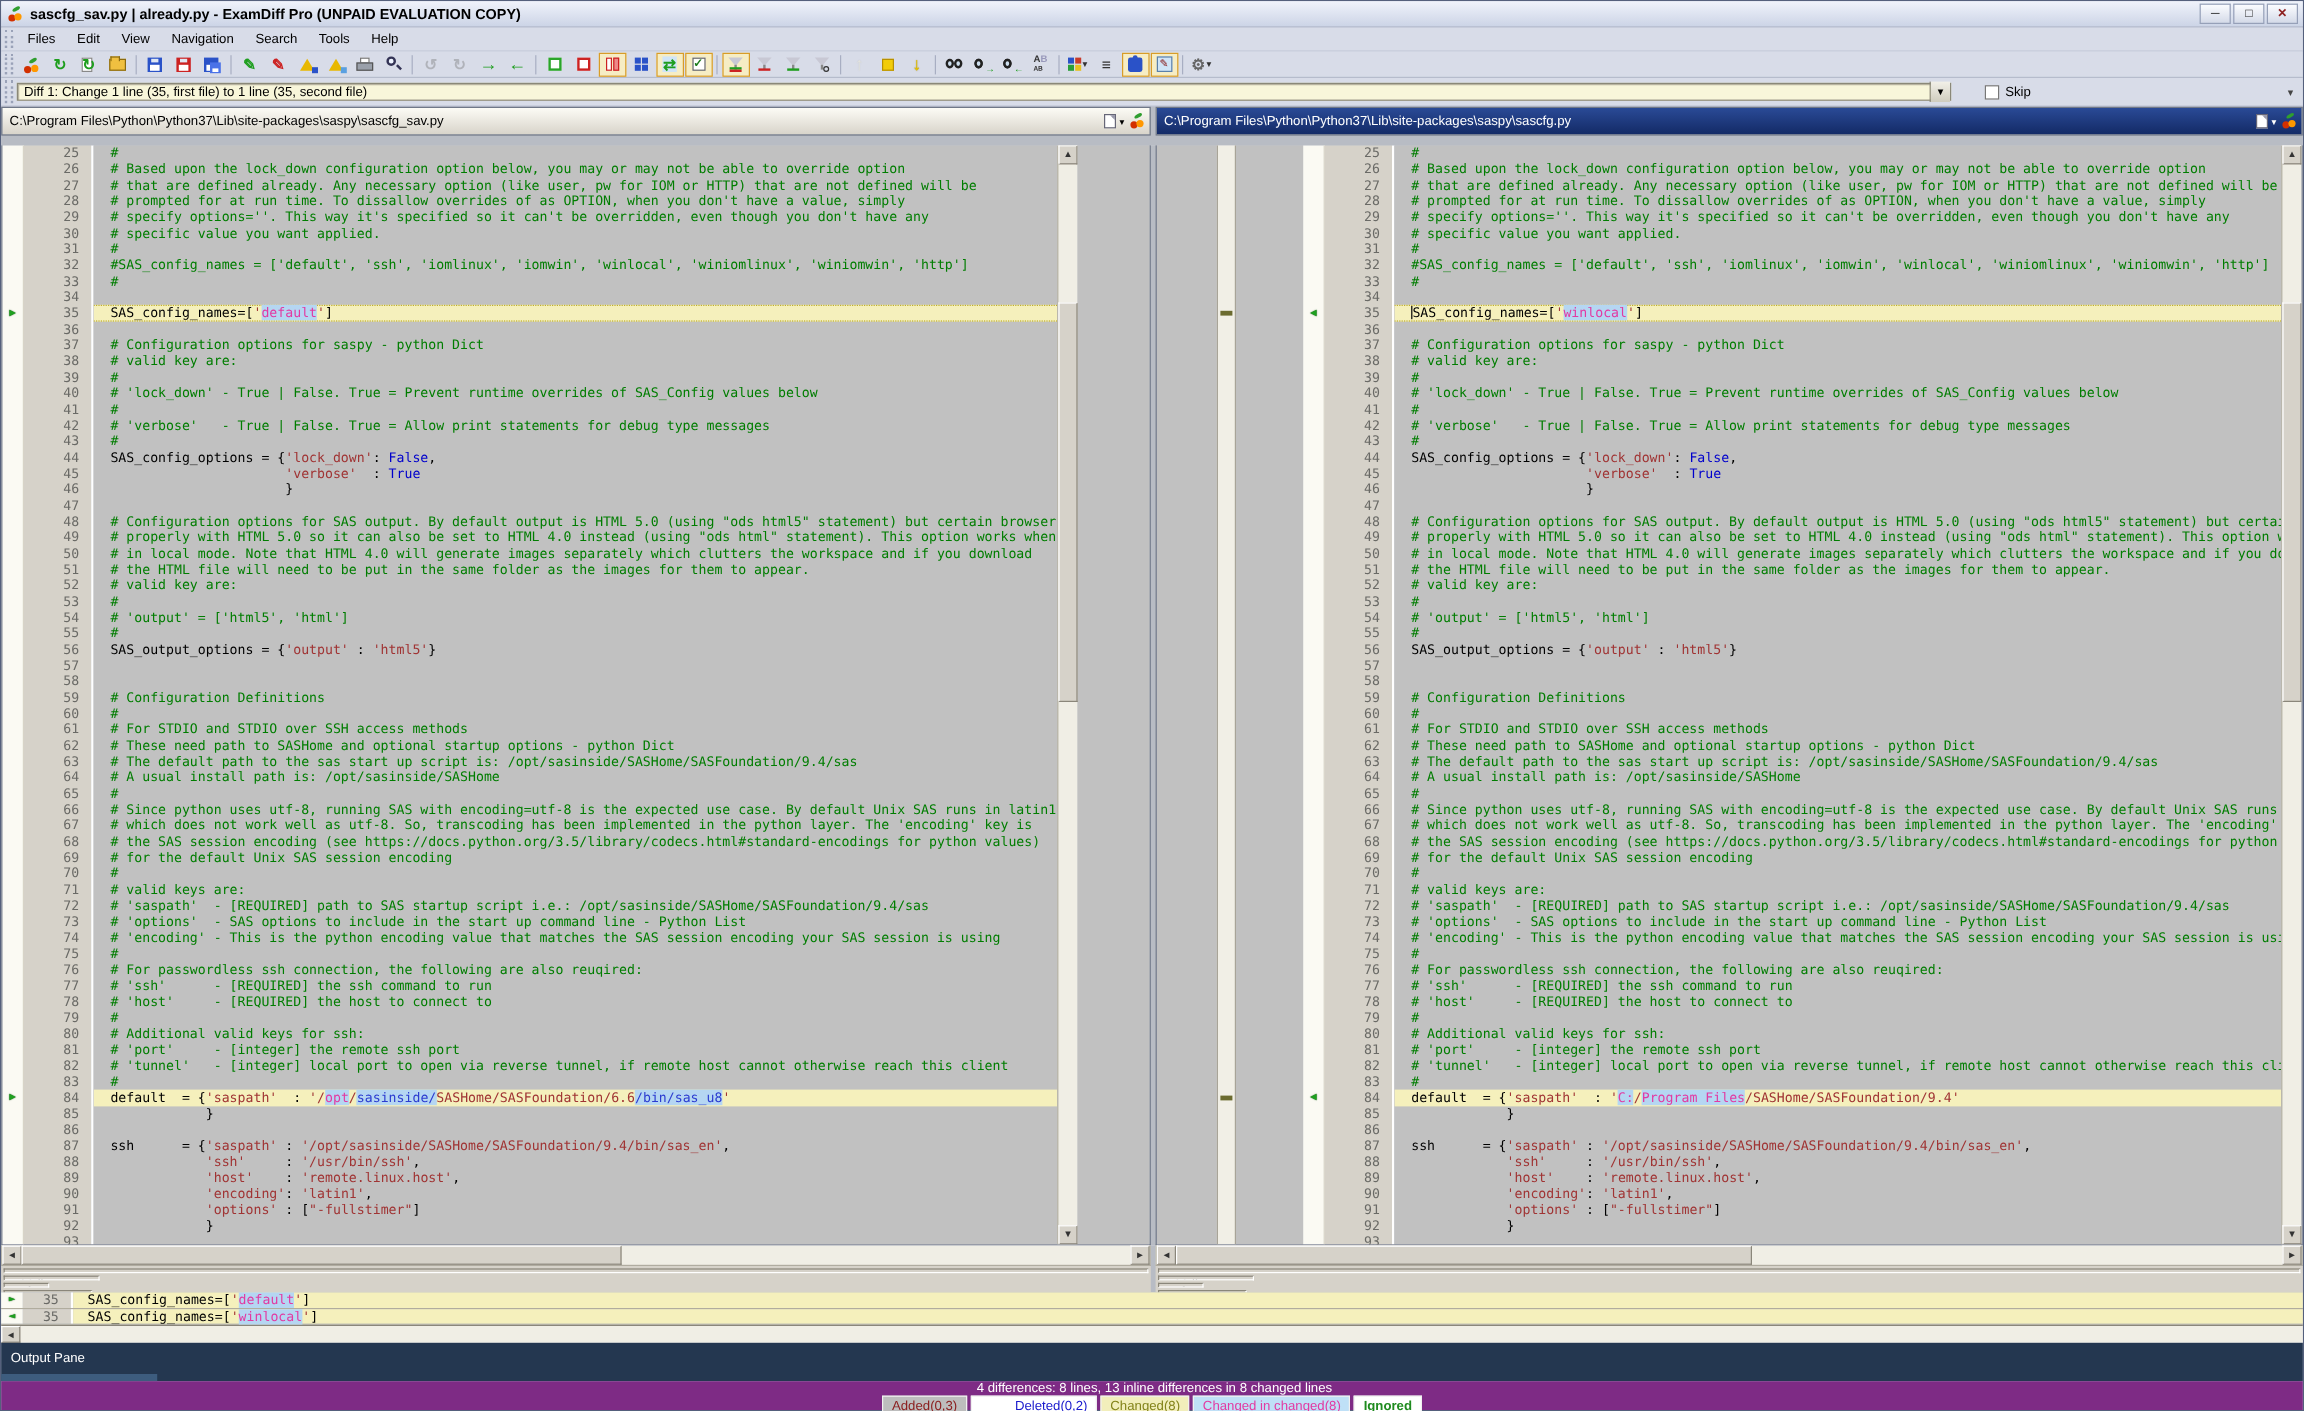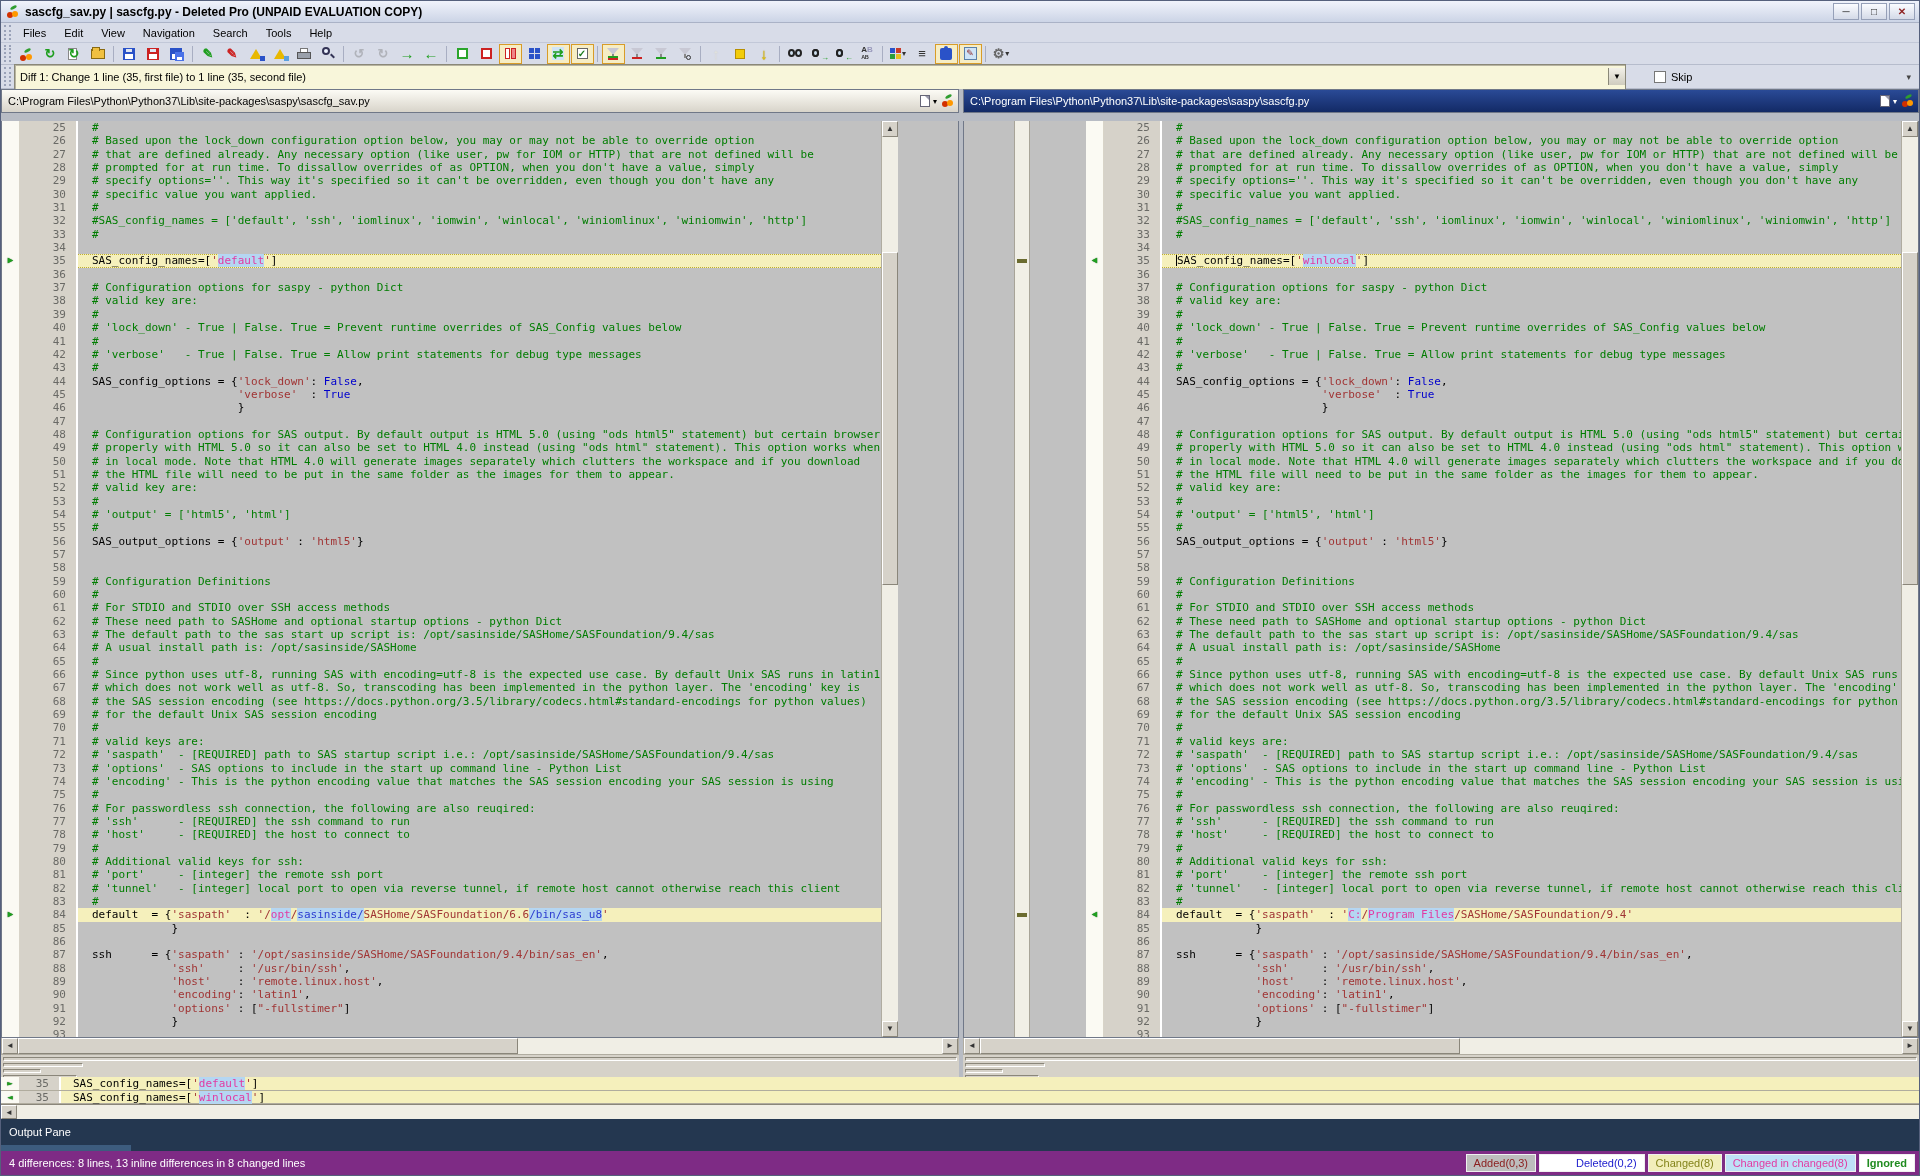--- a/index.html
+++ b/index.html
@@ -62,21 +62,21 @@
   .ic-printer .pp { position:absolute; top:0; left:3px; width:8px; height:5px; background:#fff; border:1px solid #777; }
   .ic-mag { position:relative; width:13px; height:13px; }
   .ic-mag .ring { position:absolute; top:0; left:0; width:8px; height:8px; border:2px solid #335; border-radius:50%; background:#eef4ff; }
   .ic-mag .tail { position:absolute; left:8px; top:8px; width:5px; height:2px; background:#335; transform:rotate(45deg); }
   .ic-tri { width:0; height:0; border-left:6px solid transparent; border-right:6px solid transparent; position:relative; }
   .ic-page { position:relative; width:10px; height:12px; background:#fff; border:1px solid #667; }
   .ic-page::before { content:""; position:absolute; right:0; top:0; border:2px solid #99a; border-left-color:transparent; border-bottom-color:transparent; }
 
   
   .diffbar { height:24px; display:flex; align-items:center; background:#d8dce8; border-bottom:1px solid #b6bccc; padding-right:8px; }
-  .diffcombo { flex:1; max-width:1612px; height:26px; display:flex; background:#f8f6da; border:1px solid #8a8878; box-shadow:inset 1px 1px 0 #b8b4a0; align-items:center; }
+  .diffcombo { flex:1; max-width:1612px; height:15px; display:flex; background:#f8f6da; border:1px solid #8a8878; box-shadow:inset 1px 1px 0 #b8b4a0; align-items:center; }
   .diffcombo .txt { flex:1; padding:0 5px; white-space:nowrap; overflow:hidden; }
   .combo-dd { width:17px; height:17px; background:linear-gradient(#f2f0e8,#cfccbe); border-left:1px solid #8a8878; font-size:8px; text-align:center; line-height:17px; }
   .skipwrap { display:flex; align-items:center; margin-left:28px; gap:5px; }
   .cb { width:12px; height:12px; background:#fff; border:1px solid #777; }
   .chev { margin-left:auto; font-size:9px; color:#444; }
 
   
   .headers { height:32px; display:flex; gap:4px; background:#b8bcc4; }
   .phead { height:24px; display:flex; align-items:center; border:1px solid #707888; padding:0 4px; }
   .phead.left { width:958px; background:linear-gradient(#fcfbf5,#d8d4ca); color:#000; }
@@ -144,37 +144,37 @@
   .dnum { width:40px; background:#d6d2c9; color:#6a6a66; text-align:right; padding-right:10px; }
   .dsep { width:2px; background:#fff; }
   .dcode { flex:1; background:#f5f0bc; padding-left:12px; white-space:pre; }
   .dscroll { height:15px; background:#f0eee5; border-top:1px solid #8a867a; display:flex; }
   .dscroll .hbtn { width:16px; height:14px; }
 
   
   .outputbar { height:26px; background:#243750; color:#fff; display:flex; align-items:center; padding-left:8px; }
   .outputtab { height:6px; background:#243750; }
   .outputtab i { display:block; width:130px; height:6px; background:#3d5c7e; }
-  .bottombar { height:24px; background:#7e2b85; color:#fff; display:flex; align-items:center; padding:0 4px; }
+  .bottombar { height:24px; background:#7e2b85; color:#fff; display:flex; align-items:center; padding:0 4px;flex-direction:column; }
   .summary { flex:1; padding-left:4px; }
   .badges { display:flex; gap:3px; }
   .badge { padding:2px 7px; border:1px solid #f0f0f0; white-space:nowrap; }
 </style>
 </head>
 <body>
 
 <div id="app">
 
   <div class="titlebar">
     <span class="cherry-sm">
         <s class="ic-dot" style="background:#d23000;left:2px;top:7px"></s>
         <s class="ic-dot" style="background:#ff9800;left:7px;top:6px"></s>
         <s class="ic-leaf"></s>
       </span>
-    <span class="title-text">sascfg_sav.py | sascfg.py - Deleted Pro (UNPAID EVALUATION COPY)</span>
+    <span class="title-text">sascfg_sav.py | already.py - ExamDiff Pro (UNPAID EVALUATION COPY)</span>
     <span class="winbtns">
       <span class="winbtn">─</span>
       <span class="winbtn">□</span>
       <span class="winbtn close">✕</span>
     </span>
   </div>
 
   <div class="menubar">
     <span class="grip"></span>
     <span id="menu-items"><span class="mi">Files</span><span class="mi">Edit</span><span class="mi">View</span><span class="mi">Navigation</span><span class="mi">Search</span><span class="mi">Tools</span><span class="mi">Help</span></span>

